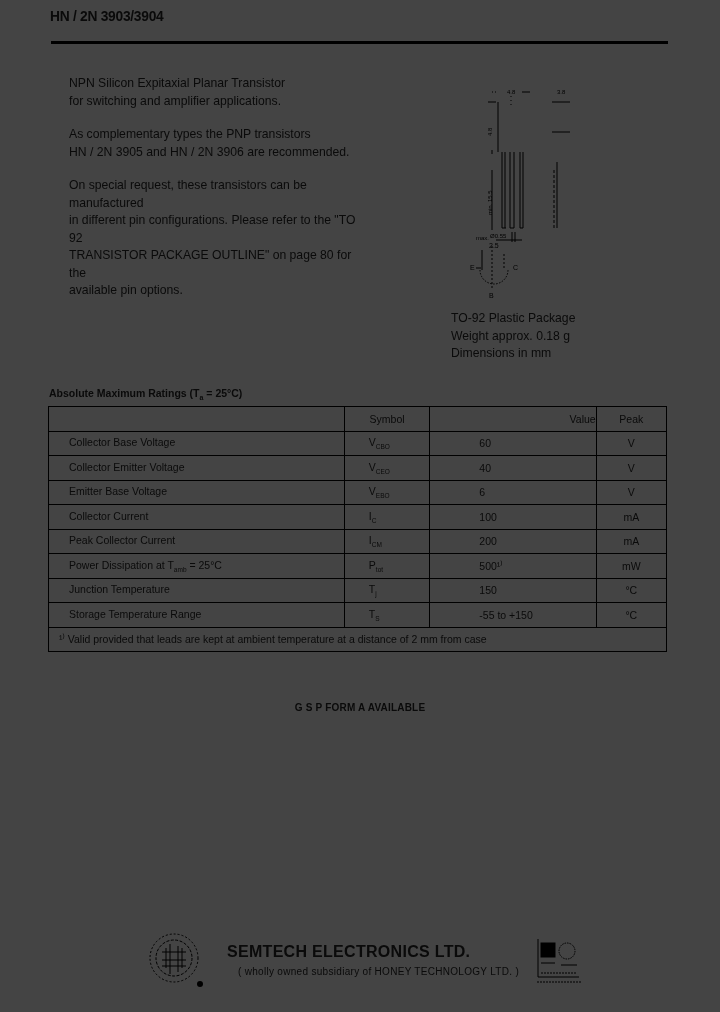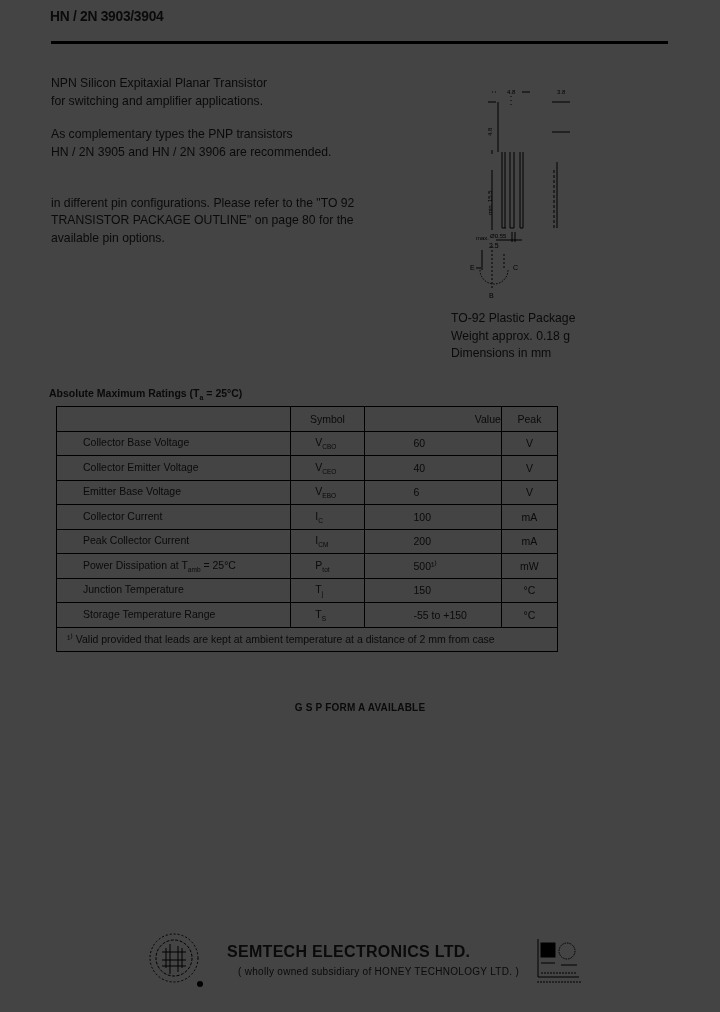--- a/index.html
+++ b/index.html
@@ -8,33 +8,33 @@
     font-family:"Liberation Sans", sans-serif; position:relative; overflow:hidden;
   }
   .title {
     position:absolute; left:50px; top:7px; font-weight:bold; font-size:15px;
     letter-spacing:-0.3px; transform:scaleX(0.92); transform-origin:left top;
   }
   .rule { position:absolute; left:51px; top:41px; width:617px; height:3px; background:#000; }
   .intro {
     position:absolute; left:51px; top:75px; width:320px; font-size:12.2px; line-height:17.5px;
   }
-  .intro p { margin:0 0 16px 0; }
+  .intro p { margin:0 0 16px 18px; }
   .pkg { position:absolute; left:450px; top:90px; width:160px; height:170px; }
   .pkg-caption { position:absolute; left:451px; top:310px; font-size:12.2px; line-height:17.5px; }
   .section-title {
     position:absolute; left:49px; top:387px; font-weight:bold; font-size:10.5px;
   }
   .section-title sub { font-size:7px; }
   table.ratings {
-    position:absolute; left:56px; top:406px; width:502px; border-collapse:collapse;
+    position:absolute; left:48px; top:406px; width:619px; border-collapse:collapse;
     font-size:10.5px;
   }
   table.ratings td, table.ratings th {
-    border:1.3px solid #000; height:23.5px; padding:0 0 0 26px; font-weight:normal;
+    border:1.3px solid #000; height:23.5px; padding:0 0 0 20px; font-weight:normal;
   }
   table.ratings th { text-align:center; padding:0; }
   .c-param { width:316px; text-align:left; }
   .c-sym { width:68px; text-align:left; padding-left:24px !important; }
   .c-val { width:134px; text-align:left; padding-left:49px !important; }
   .c-unit { width:78px; text-align:center; padding:0 !important; }
   .sym-sub { font-size:6.5px; vertical-align:-3px; }
   .footnote-cell { padding-left:10px !important; }
   .gsp {
     position:absolute; left:0; width:720px; top:702px; text-align:center;
@@ -54,21 +54,21 @@
 <div class="intro">
   <p>
     <span>NPN Silicon Expitaxial Planar Transistor</span><br>
     <span>for switching and amplifier applications.</span>
   </p>
   <p>
     <span>As complementary types the PNP transistors</span><br>
     <span>HN / 2N 3905 and HN / 2N 3906 are recommended.</span>
   </p>
   <p>
-    <br>
+    <span>On special request, these transistors can be manufactured</span><br>
     <span>in different pin configurations. Please refer to the "TO 92</span><br>
     <span>TRANSISTOR PACKAGE OUTLINE" on page 80 for the</span><br>
     <span>available pin options.</span>
   </p>
 </div>
 
 <svg class="pkg" viewBox="0 0 160 170" width="160" height="170">
   <g stroke="#000" stroke-width="1" fill="none">
 
     <line x1="48" y1="12" x2="48" y2="62"></line>

